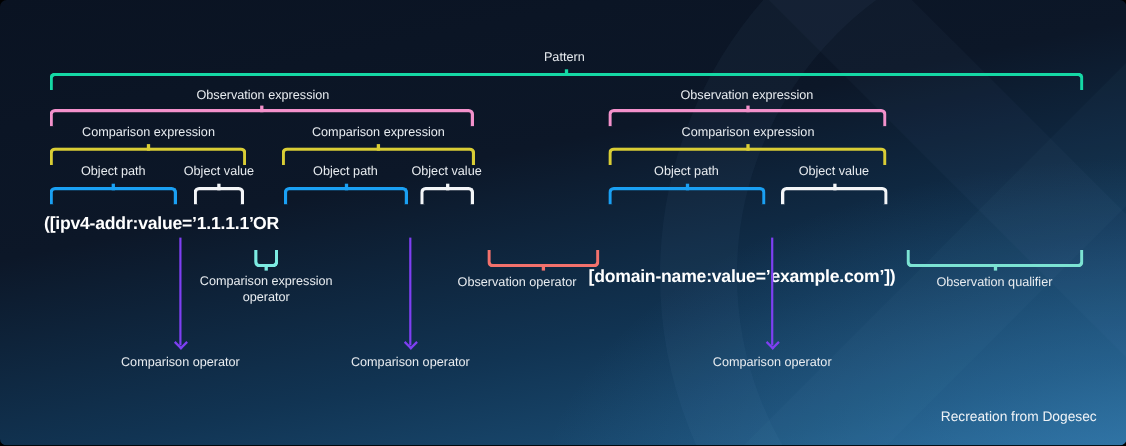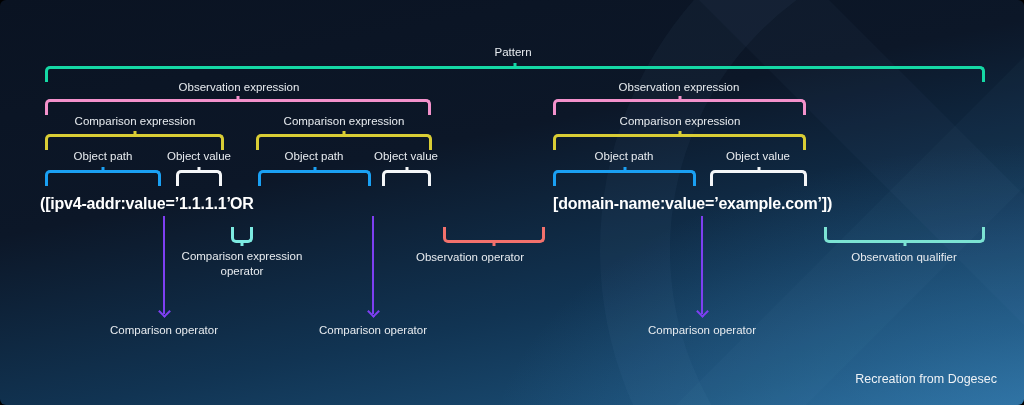--- a/index.html
+++ b/index.html
@@ -81,21 +81,21 @@
   <div class="bk down c-yellow" style="left:553px;top:134px;width:247px;"></div>
   <div class="bk down c-blue" style="left:45px;top:170px;width:110px;"></div>
   <div class="bk down c-blue" style="left:258px;top:170px;width:107px;"></div>
   <div class="bk down c-blue" style="left:553px;top:170px;width:137px;"></div>
   <div class="bk down c-white" style="left:176px;top:170px;width:40px;"></div>
   <div class="bk down c-white" style="left:382px;top:170px;width:43px;"></div>
   <div class="bk down c-white" style="left:710px;top:170px;width:91px;"></div>
 
   <div class="codeseg" style="left:40px;">([ipv4-addr:value=’1.1.1.1’</div>
   <div class="codeseg" style="left:230px;text-align:center;">OR</div>
-  <div class="codeseg" style="left:553px;">[domain-name:value=’example.com’])</div>
+  <div class="codeseg" style="left:535px;margin-top:48px;">[domain-name:value=’example.com’])</div>
 
   <div class="bk up c-cyan" style="left:231px;top:227px;width:16px;"></div>
   <div class="bk up c-salmon" style="left:443px;top:227px;width:96px;"></div>
   <div class="bk up c-aqua" style="left:824px;top:227px;width:155px;"></div>
 
   <div class="lbl wrap" style="left:242px;top:249px;">Comparison expression operator</div>
   <div class="lbl" style="left:470px;top:251px;">Observation operator</div>
   <div class="lbl" style="left:904px;top:251px;">Observation qualifier</div>
 
   <div class="arrow" style="left:163px;top:216px;height:98px;"></div>

